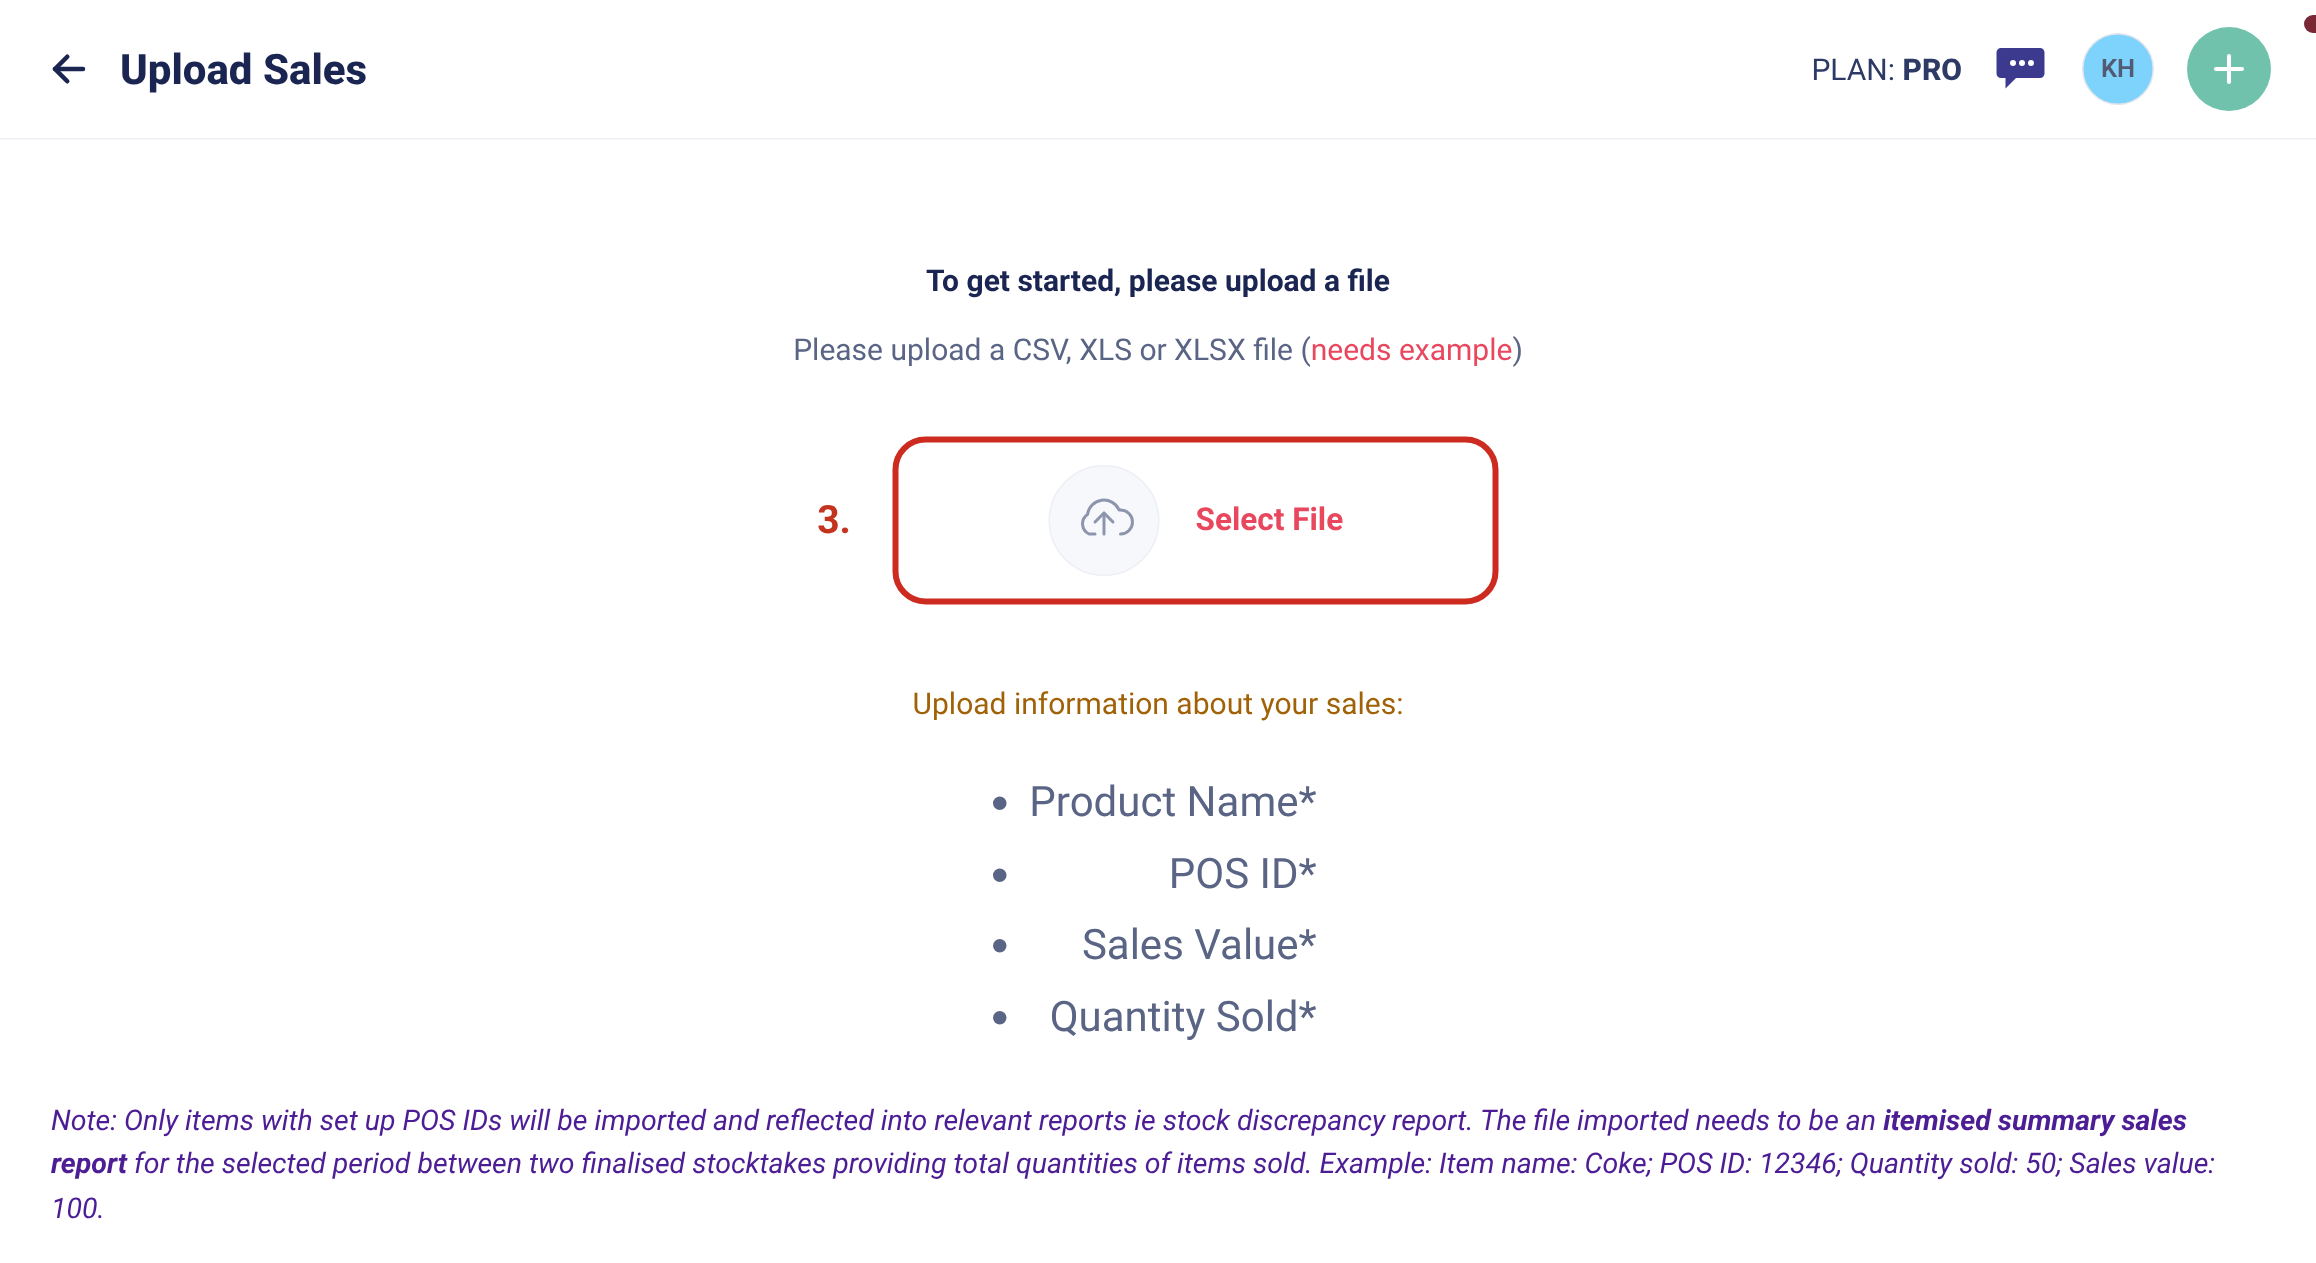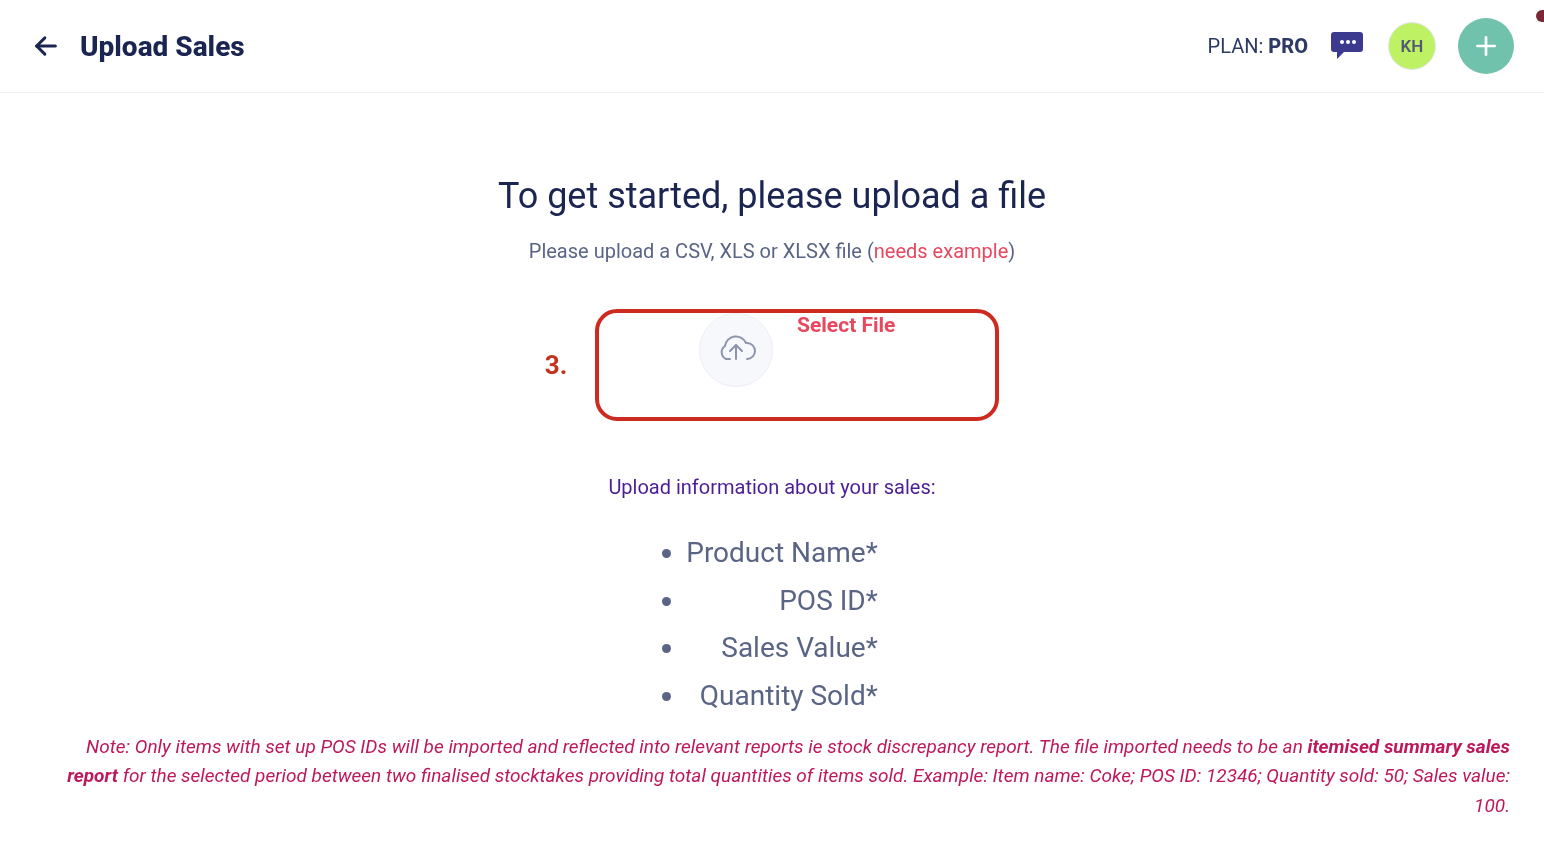--- a/index.html
+++ b/index.html
@@ -48,21 +48,21 @@
       height: 32px;
       cursor: pointer;
       display: inline-flex;
       align-items: center;
       justify-content: center;
     }
     .avatar {
       width: 48px;
       height: 48px;
       border-radius: 50%;
-      background: #bef264;
+      background: #7dd3fc;
       border: 1px solid #e3e6ec;
       display: flex;
       align-items: center;
       justify-content: center;
       font-size: 17px;
       font-weight: 600;
       color: #545a73;
       cursor: pointer;
     }
     .add-btn {
@@ -74,22 +74,22 @@
       align-items: center;
       justify-content: center;
       cursor: pointer;
     }
 
     .main {
       text-align: center;
       padding-top: 82px;
     }
     .headline {
-      font-size: 36px;
-      font-weight: 400;
+      font-size: 20px;
+      font-weight: 700;
       color: #1a2551;
     }
     .sub-row {
       margin-top: 22px;
       font-size: 20px;
       color: #5a6585;
     }
     .view-example {
       color: #e8475e;
       cursor: pointer;
@@ -106,21 +106,21 @@
       font-size: 26px;
       font-weight: 700;
       color: #c4331e;
     }
     .upload-box {
       width: 404px;
       height: 112px;
       border: 4px solid #cd2b1f;
       border-radius: 22px;
       display: flex;
-      align-items: flex-start;
+      align-items: center;
       justify-content: center;
       gap: 24px;
       cursor: pointer;
     }
     .cloud-circle {
       width: 74px;
       height: 74px;
       border-radius: 50%;
       background: #f7f8fb;
       border: 1px solid #eceff4;
@@ -140,43 +140,43 @@
       align-items: center;
       justify-content: center;
       gap: 12px;
       color: #e8475e;
       font-size: 21px;
     }
 
     .info-line {
       margin-top: 54px;
       font-size: 20px;
-      color: #4c1d95;
+      color: #a16207;
     }
     .req-list {
       margin-top: 30px;
       display: inline-block;
       text-align: right;
       list-style: disc;
       padding-left: 20px;
       color: #5a6585;
       font-size: 28px;
       line-height: 1.7;
     }
 
     .note {
       position: absolute;
       bottom: 22px;
       left: 34px;
       right: 34px;
       font-size: 19px;
       font-style: italic;
-      color: #be185d;
+      color: #4c1d95;
       line-height: 1.55;
-      text-align: right;
+      text-align: left;
     }
     .note .bold { font-weight: 700; }
     .edge-dot {
       position: absolute;
       right: 0;
       top: 10px;
       width: 8px;
       height: 12px;
       background: #7a2836;
       border-top-left-radius: 6px;

